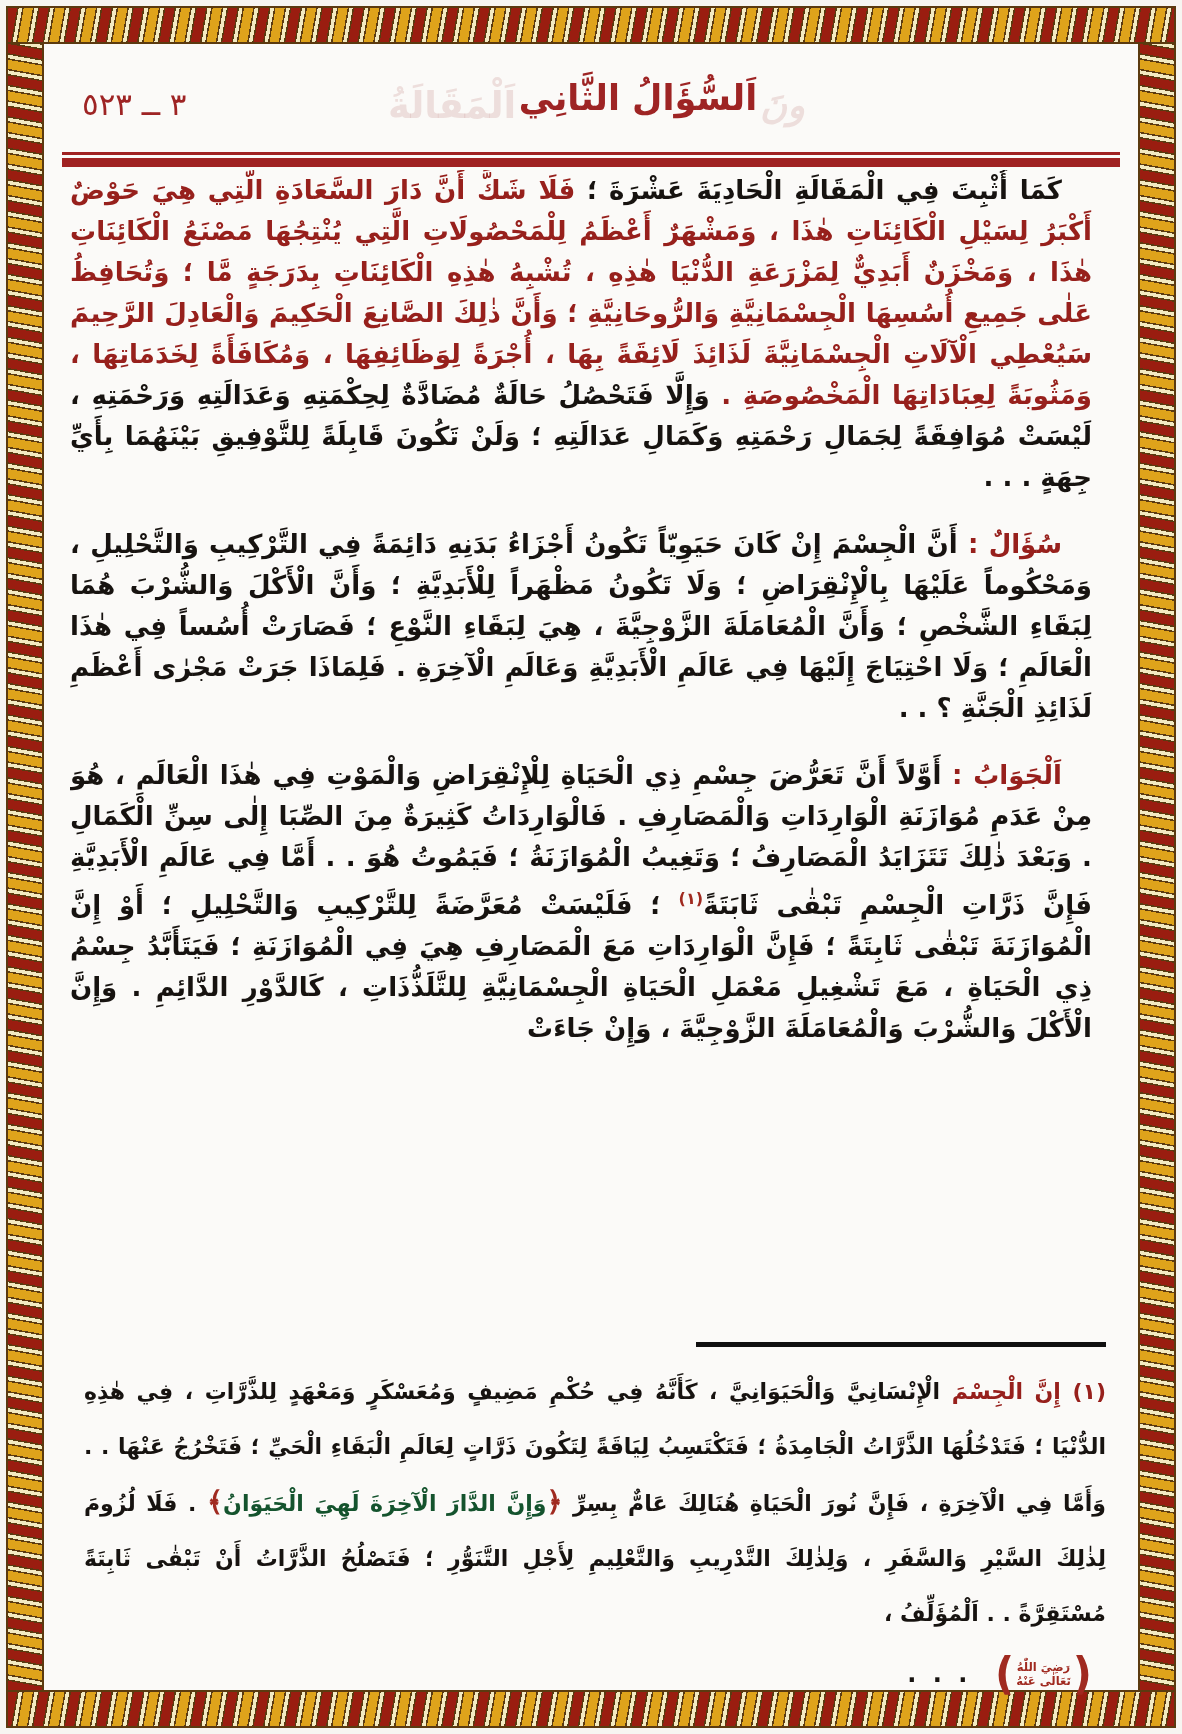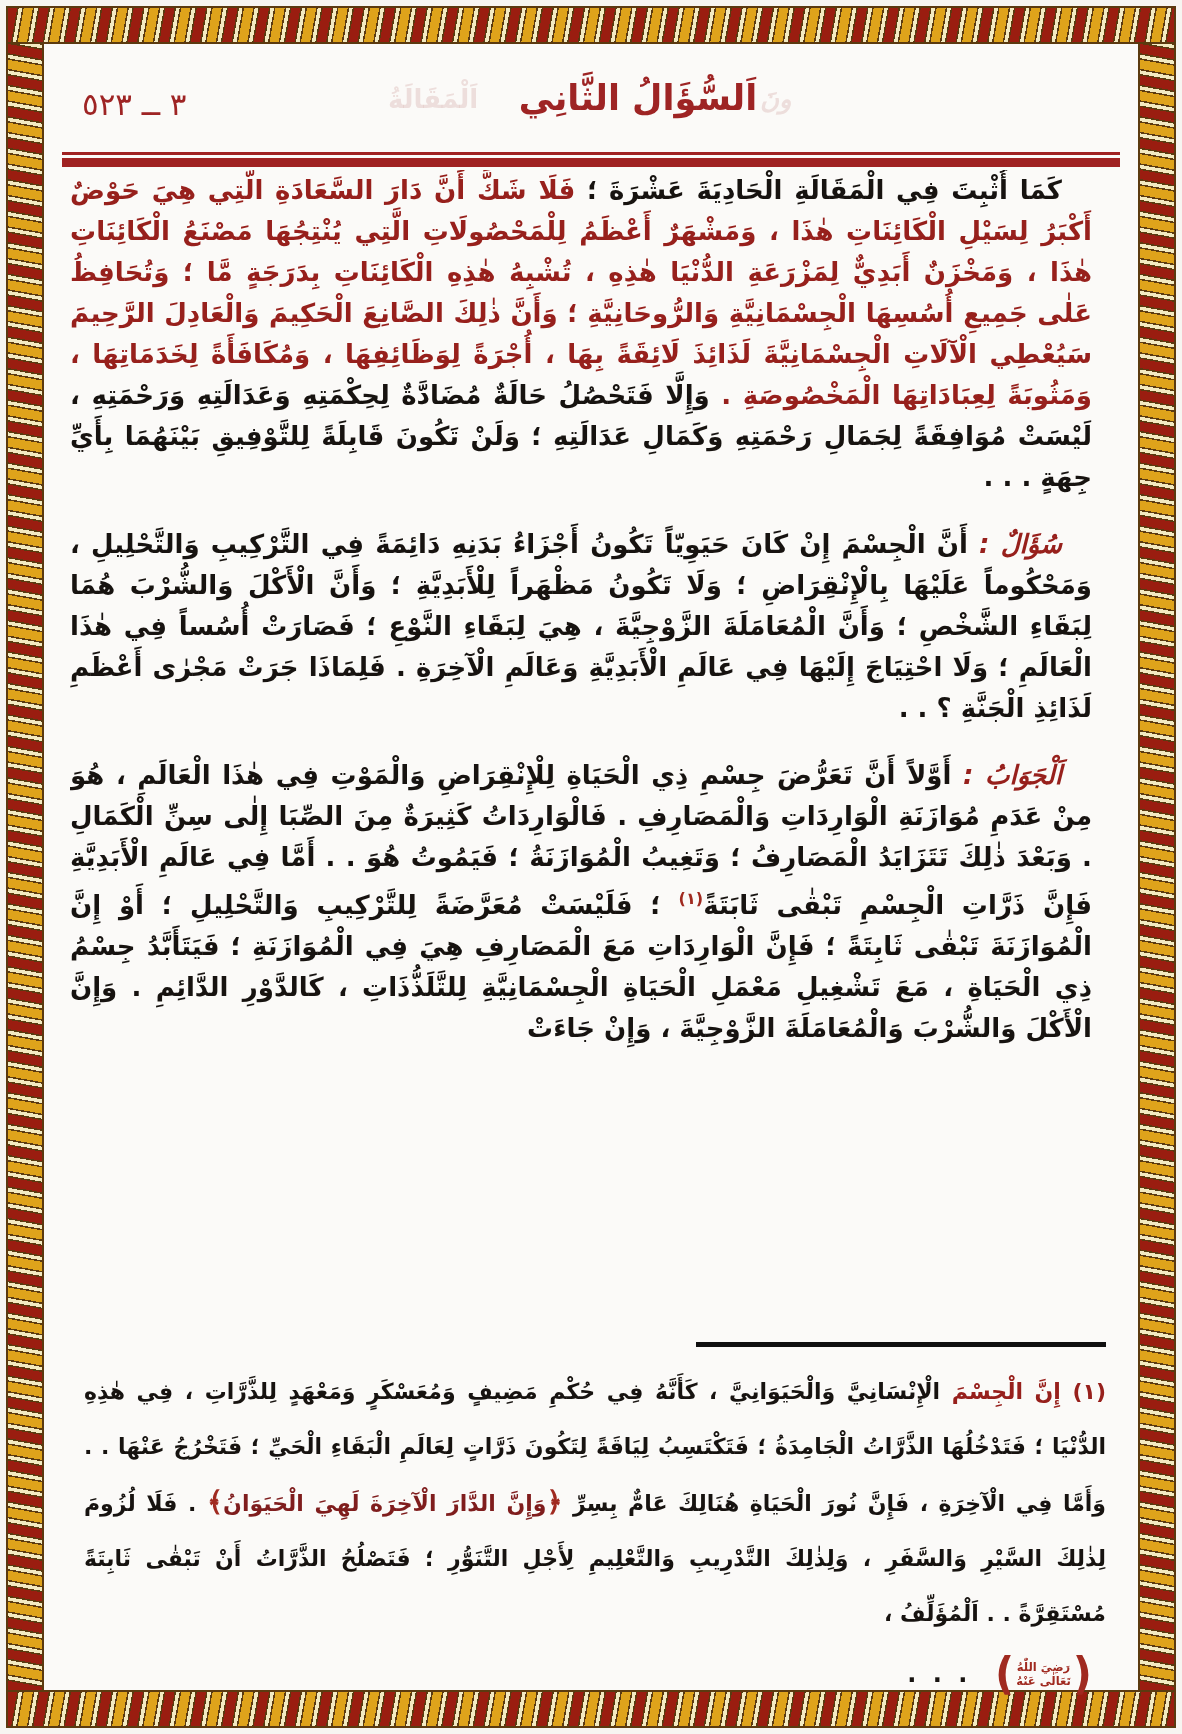--- a/index.html
+++ b/index.html
@@ -51,21 +51,21 @@
     position: absolute;
     left: 82px; top: 86px;
     font-size: 31px;
     font-weight: normal;
     color: #9e2424;
     letter-spacing: 1px;
   }
   .ghost {
     position: absolute;
     top: 84px;
-    font-size: 26px;
+    font-size: 37px;
     font-weight: bold;
     color: rgba(158, 60, 52, 0.14);
     white-space: nowrap;
   }
   .ghost-right { left: 388px; }
   .ghost-left { left: 760px; font-style: italic; }
   .page-title {
     position: absolute;
     left: 0; right: 0; top: 78px;
     text-align: center;
@@ -94,21 +94,21 @@
     font-size: 26px;
     line-height: 41px;
     color: #171310;
     font-weight: bold;
   }
   .body-text p {
     margin: 0 0 26px 0;
     text-indent: 30px;
   }
   .red  { color: #97201c; }
-  .lead { color: #97201c; font-style: italic; }
+  .lead { color: #97201c; }
   .fn-ref {
     color: #a02a20;
     font-size: 0.62em;
     vertical-align: super;
     font-weight: bold;
   }
 
   
   .footnote-sep {
     position: absolute;
@@ -123,21 +123,21 @@
     left: 84px; top: 1364px;
     width: 1022px;
     direction: rtl;
     text-align: justify;
     font-size: 22px;
     line-height: 55px;
     color: #171310;
     font-weight: bold;
   }
   .footnote p { margin: 0; }
-  .verse { color: #7f1d1d; }
+  .verse { color: #14532d; }
   .bracket {
     color: #a02a20;
     font-size: 1.25em;
     font-weight: bold;
   }
   .seal-line {
     margin-top: 4px;
     text-align: right;
     padding-left: 0;
     padding-right: 14px;

